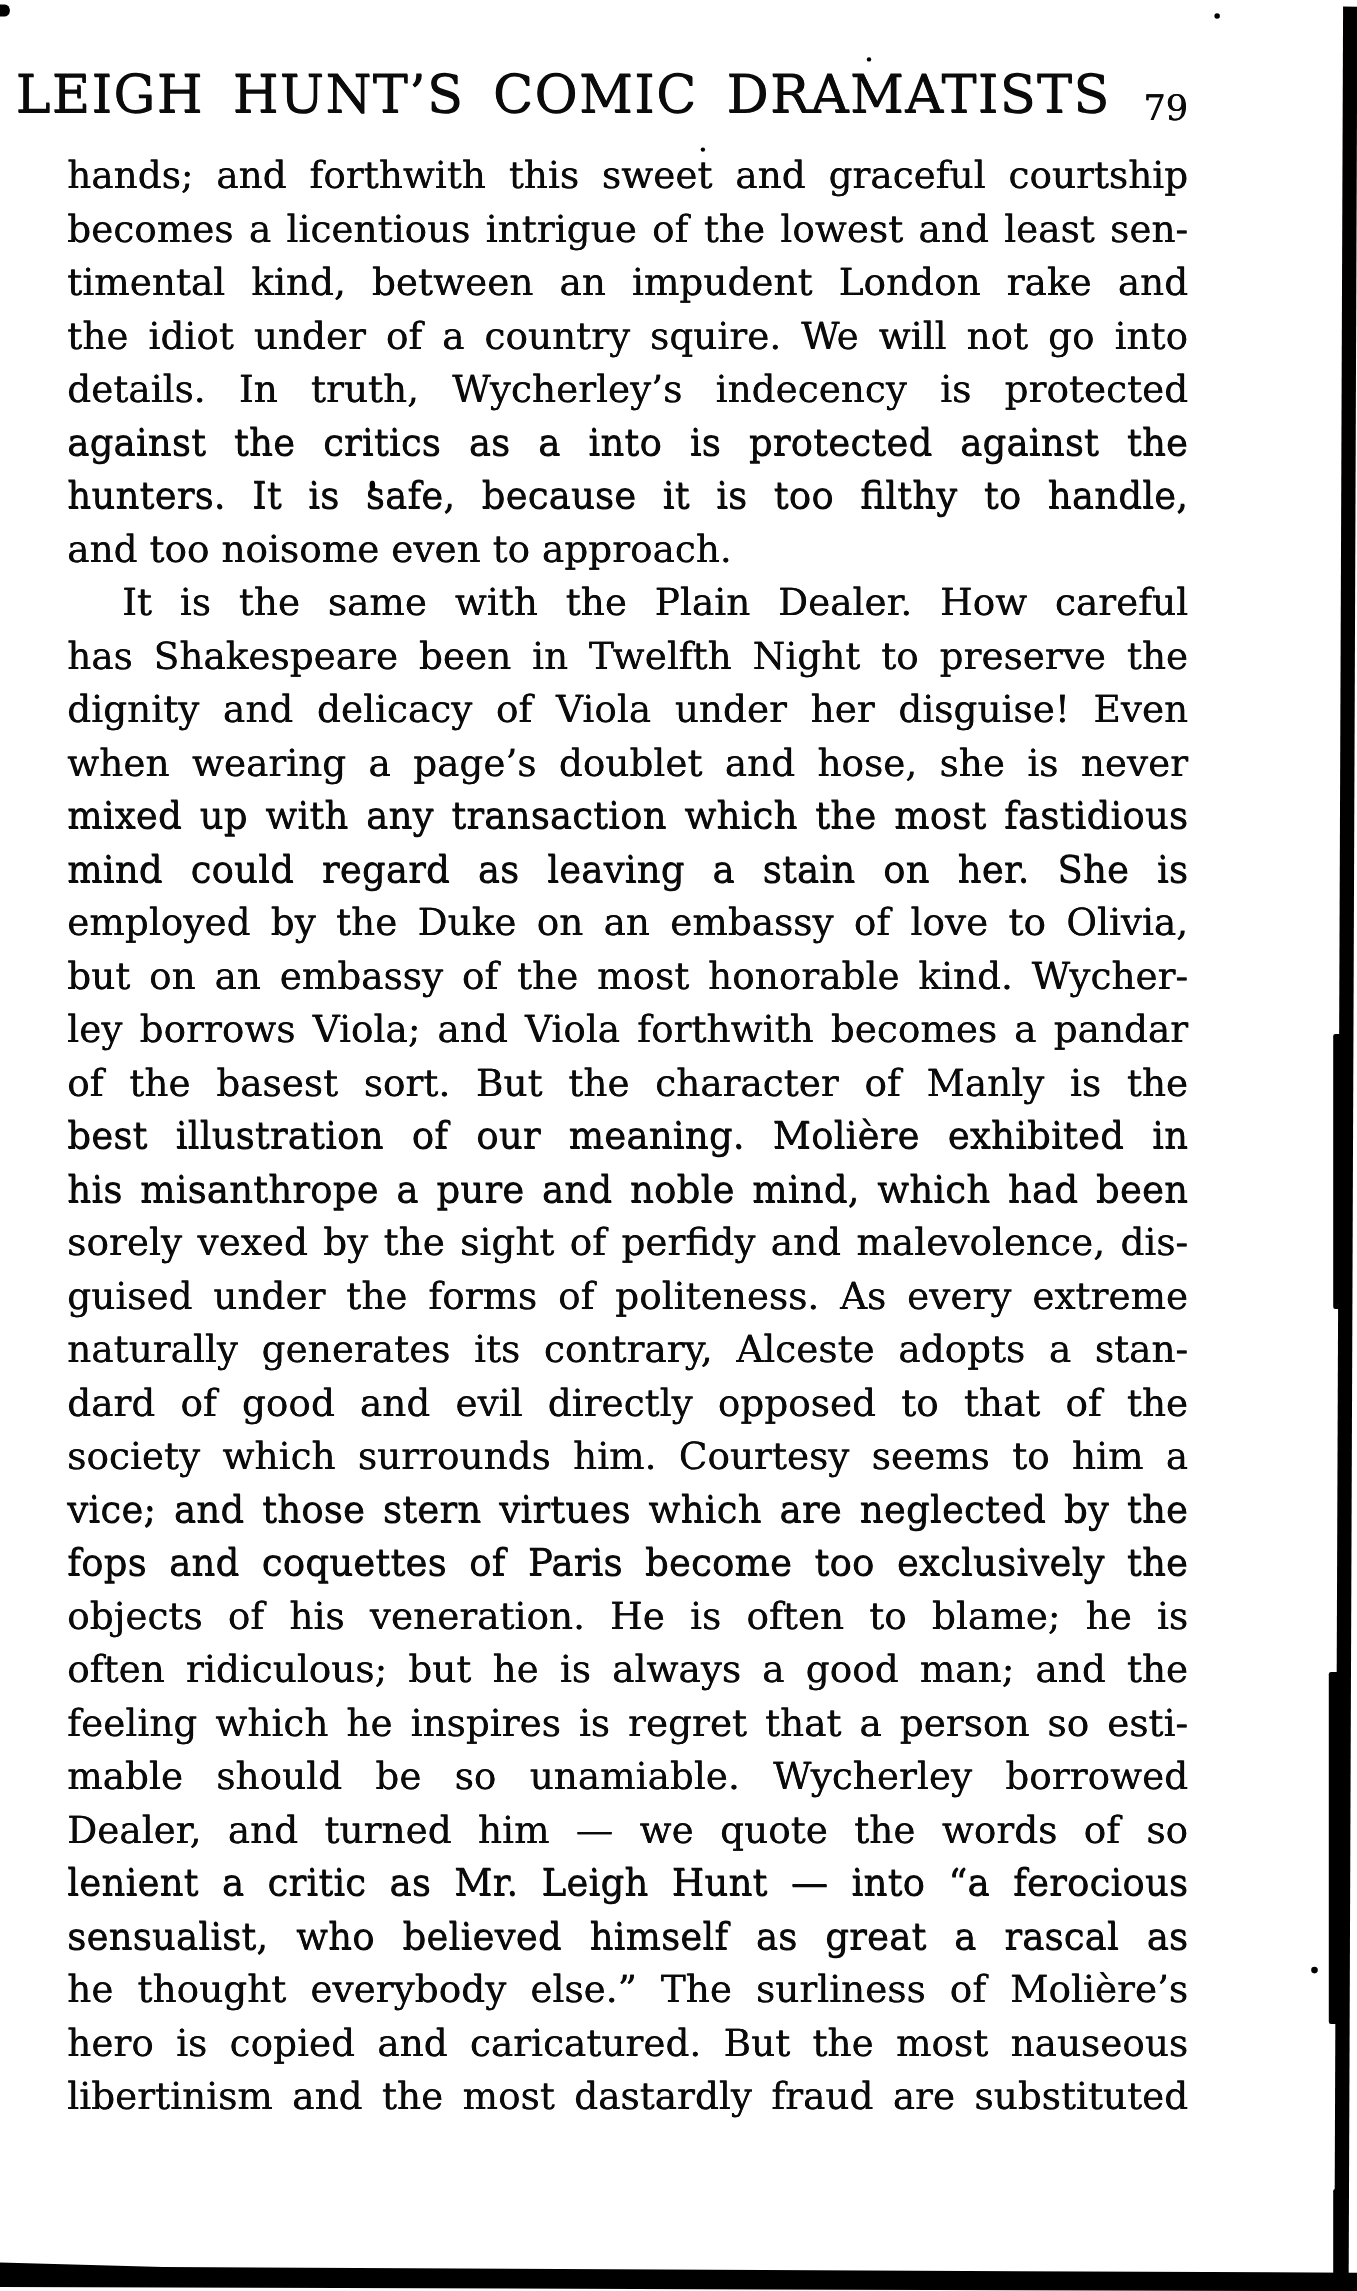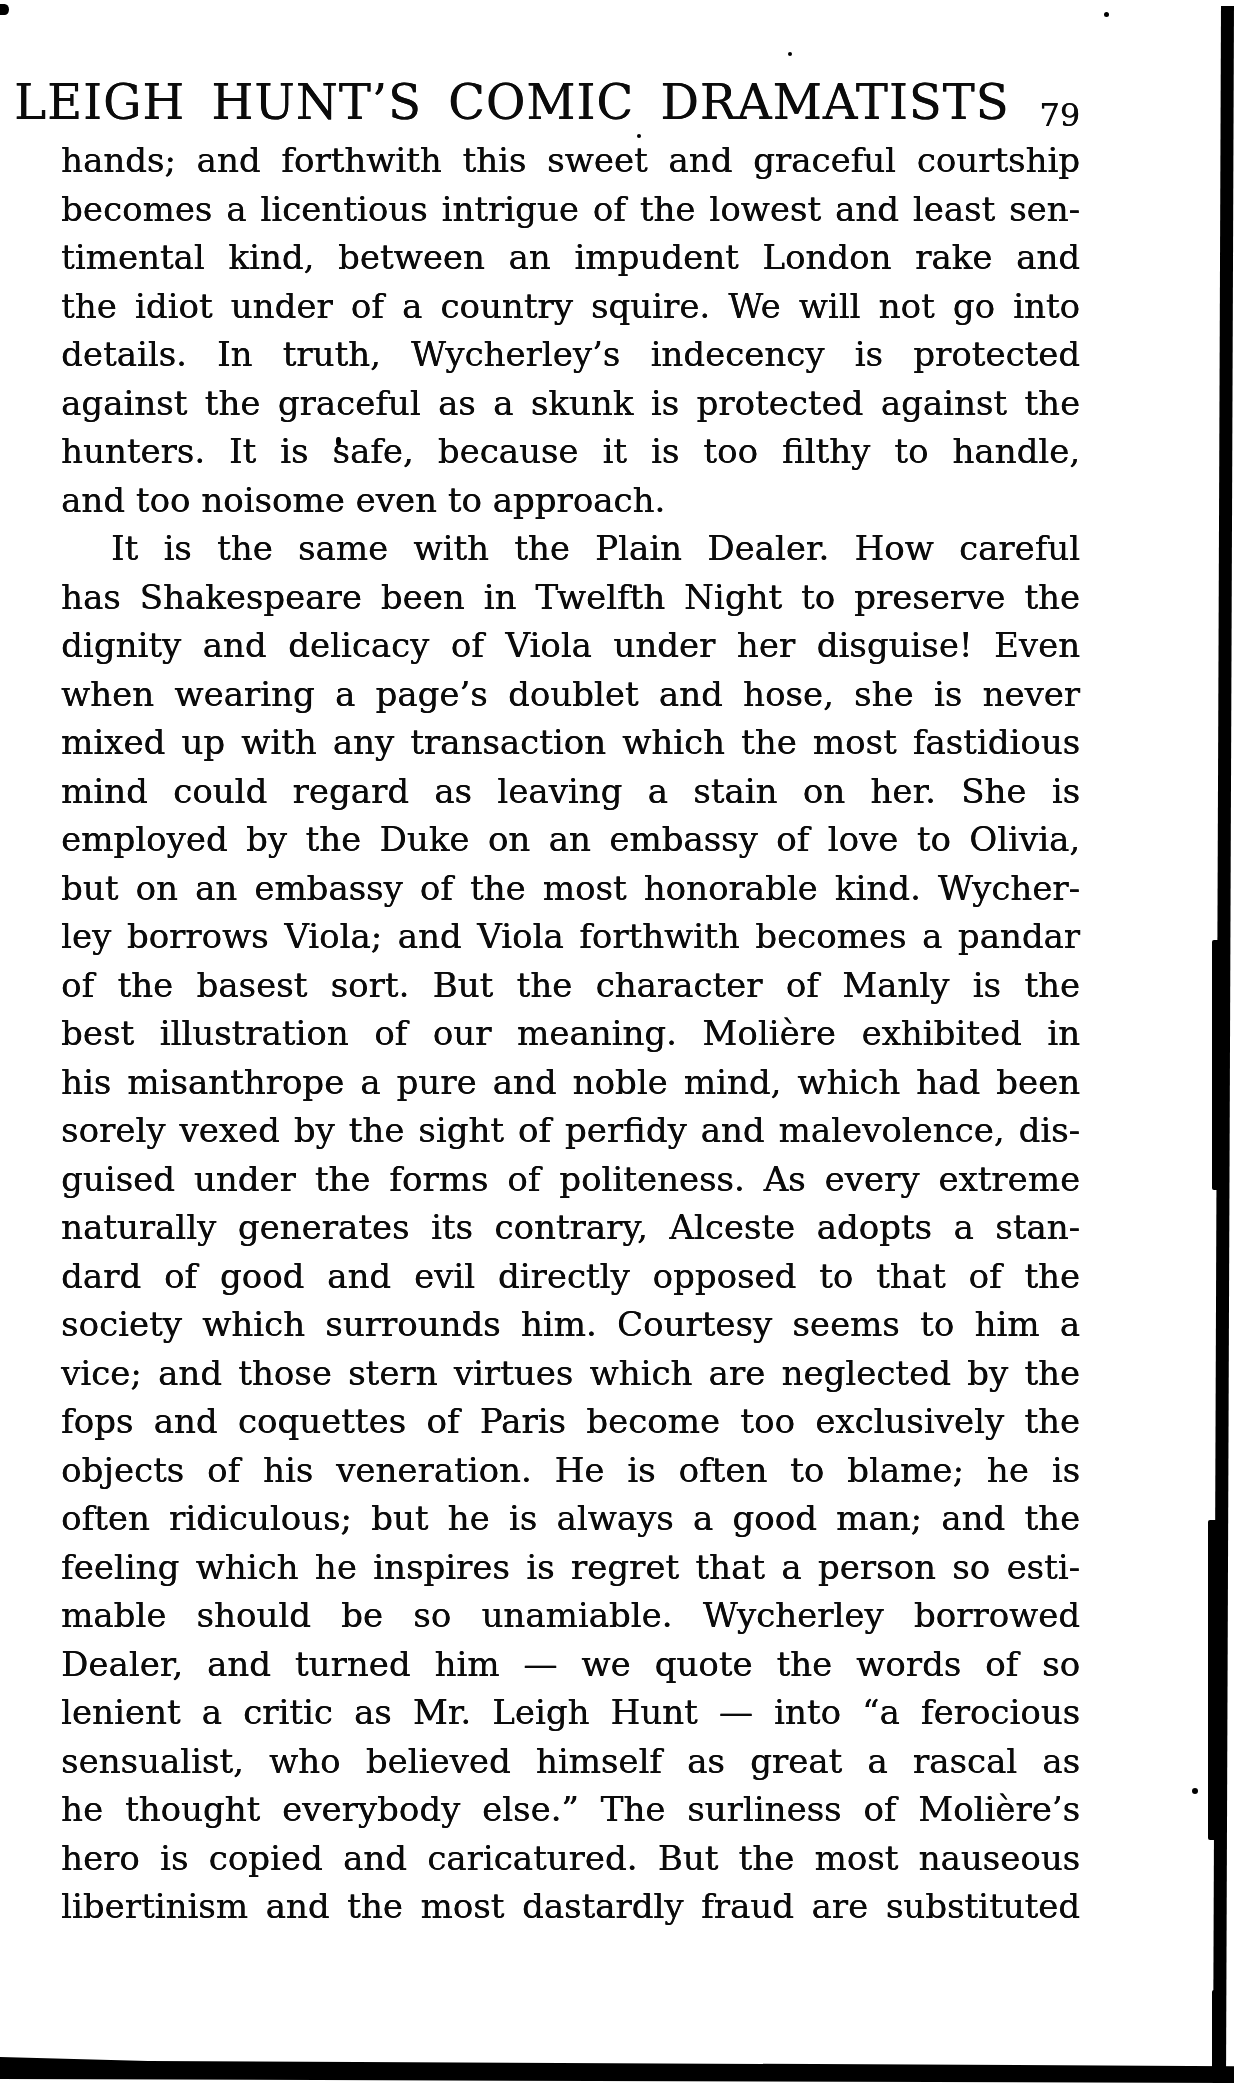--- a/index.html
+++ b/index.html
@@ -16,21 +16,21 @@
     font-family:"DejaVu Serif", serif;
     color:var(--ink);
   }
   .page{
     position:absolute;inset:0;
     background:var(--paper);
   }
   
   .runhead{
     position:absolute;
-    left:14px;top:74px;width:1066px;
+    left:14px;top:58px;width:1066px;
     display:flex;justify-content:space-between;align-items:baseline;
     white-space:nowrap;
   }
   .runhead .title{
     font-size:48px;
     letter-spacing:1px;
     word-spacing:10px;
     font-weight:normal;
     text-shadow:0.4px 0.4px 0.5px var(--ink);
   }
@@ -98,21 +98,21 @@
     <span class="title">LEIGH HUNT’S COMIC DRAMATISTS</span>
     <span class="pagenum">79</span>
   </div>
 
   <div class="textblock">
       <div class="tline">hands; and forthwith this sweet and graceful courtship</div>
       <div class="tline">becomes a licentious intrigue of the lowest and least sen-</div>
       <div class="tline">timental kind, between an impudent London rake and</div>
       <div class="tline">the idiot under of a country squire. We will not go into</div>
       <div class="tline">details. In truth, Wycherley’s indecency is protected</div>
-      <div class="tline">against the graceful as a skunk is protected against the</div>
+      <div class="tline">against the critics as a into is protected against the</div>
       <div class="tline">hunters. It is safe, because it is too filthy to handle,</div>
       <div class="tline lastline">and too noisome even to approach.</div>
       <div class="tline indent">It is the same with the Plain Dealer. How careful</div>
       <div class="tline">has Shakespeare been in Twelfth Night to preserve the</div>
       <div class="tline">dignity and delicacy of Viola under her disguise! Even</div>
       <div class="tline">when wearing a page’s doublet and hose, she is never</div>
       <div class="tline">mixed up with any transaction which the most fastidious</div>
       <div class="tline">mind could regard as leaving a stain on her. She is</div>
       <div class="tline">employed by the Duke on an embassy of love to Olivia,</div>
       <div class="tline">but on an embassy of the most honorable kind. Wycher-</div>

